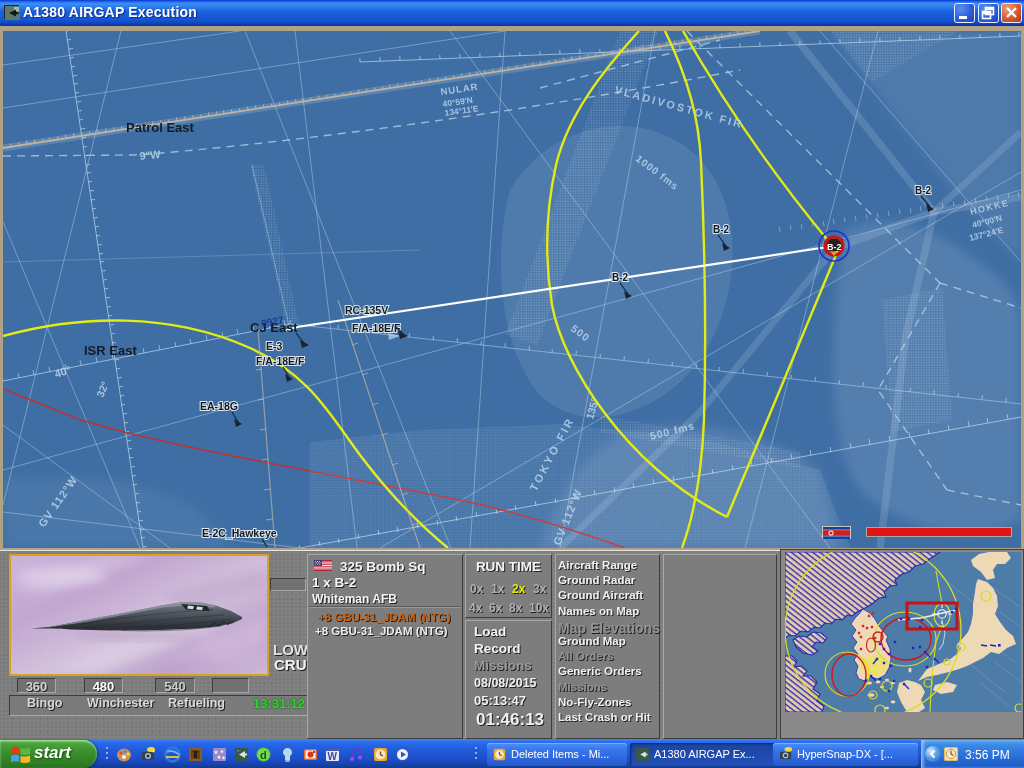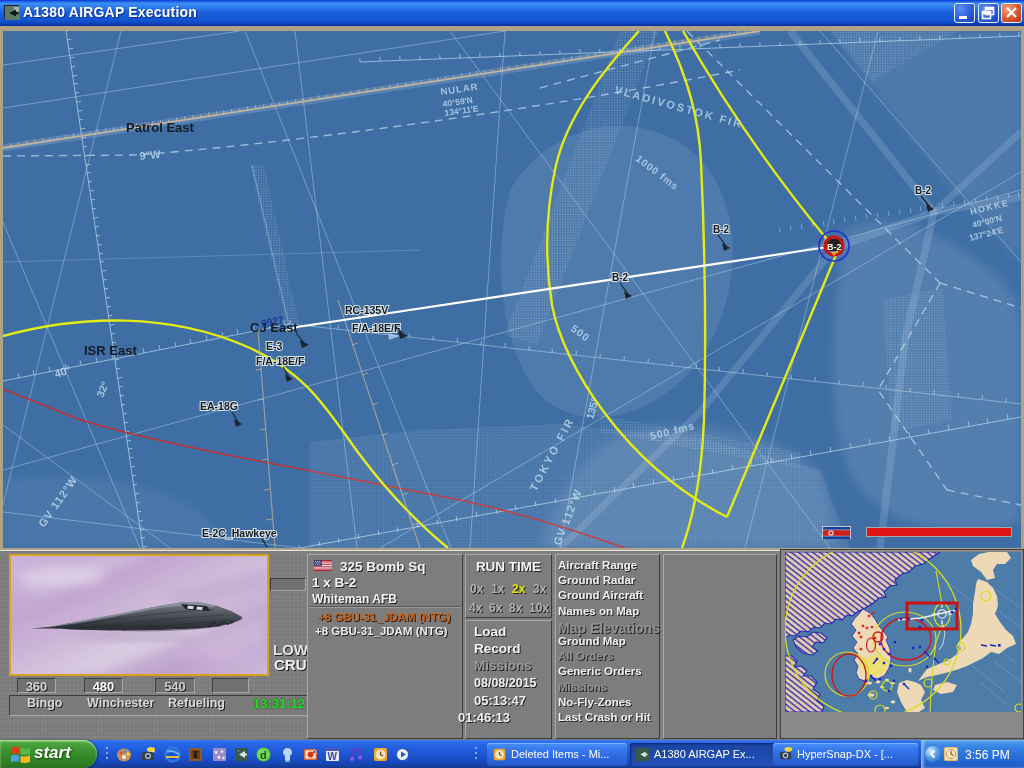--- a/index.html
+++ b/index.html
@@ -299,21 +299,21 @@
 <div class="ctext" style="left:469px;top:50px;font-size:12px;color:#b0b0b0;">4x</div>
 <div class="ctext" style="left:489px;top:50px;font-size:12px;color:#b0b0b0;">6x</div>
 <div class="ctext" style="left:509px;top:50px;font-size:12px;color:#b0b0b0;">8x</div>
 <div class="ctext" style="left:529px;top:50px;font-size:12px;color:#b0b0b0;">10x</div>
 <div class="panel" style="left:465px;top:69px;width:87px;height:119px;"></div>
 <div class="ctext" style="left:474px;top:73px;font-size:13.5px;color:#f4f4f4;">Load</div>
 <div class="ctext" style="left:474px;top:90px;font-size:13.5px;color:#f4f4f4;">Record</div>
 <div class="ctext" style="left:474px;top:107px;font-size:13.5px;color:#9a9a9a;">Missions</div>
 <div class="ctext" style="left:474px;top:125px;font-size:12.5px;color:#f0f0f0;">08/08/2015</div>
 <div class="ctext" style="left:474px;top:142px;font-size:13px;color:#f0f0f0;">05:13:47</div>
-<div class="ctext" style="left:458px;top:159px;font-size:13px;color:#f0f0f0;">01:46:13</div>
+<div class="ctext" style="left:476px;top:159px;font-size:17px;color:#f0f0f0;">01:46:13</div>
 <div class="panel" style="left:555px;top:3px;width:105px;height:185px;"></div>
 <div class="ctext" style="left:558px;top:8px;font-size:11.5px;color:#f0f0f0;">Aircraft Range</div>
 <div class="ctext" style="left:558px;top:23px;font-size:11.5px;color:#f0f0f0;">Ground Radar</div>
 <div class="ctext" style="left:558px;top:38px;font-size:11.5px;color:#f0f0f0;">Ground Aircraft</div>
 <div class="ctext" style="left:558px;top:54px;font-size:11.5px;color:#f0f0f0;">Names on Map</div>
 <div class="ctext" style="left:558px;top:69px;font-size:14px;color:#929292;">Map Elevations</div>
 <div class="ctext" style="left:558px;top:84px;font-size:11.5px;color:#f0f0f0;">Ground Map</div>
 <div class="ctext" style="left:558px;top:99px;font-size:11.5px;color:#929292;">All Orders</div>
 <div class="ctext" style="left:558px;top:114px;font-size:11.5px;color:#f0f0f0;">Generic Orders</div>
 <div class="ctext" style="left:558px;top:130px;font-size:11.5px;color:#929292;">Missions</div>

